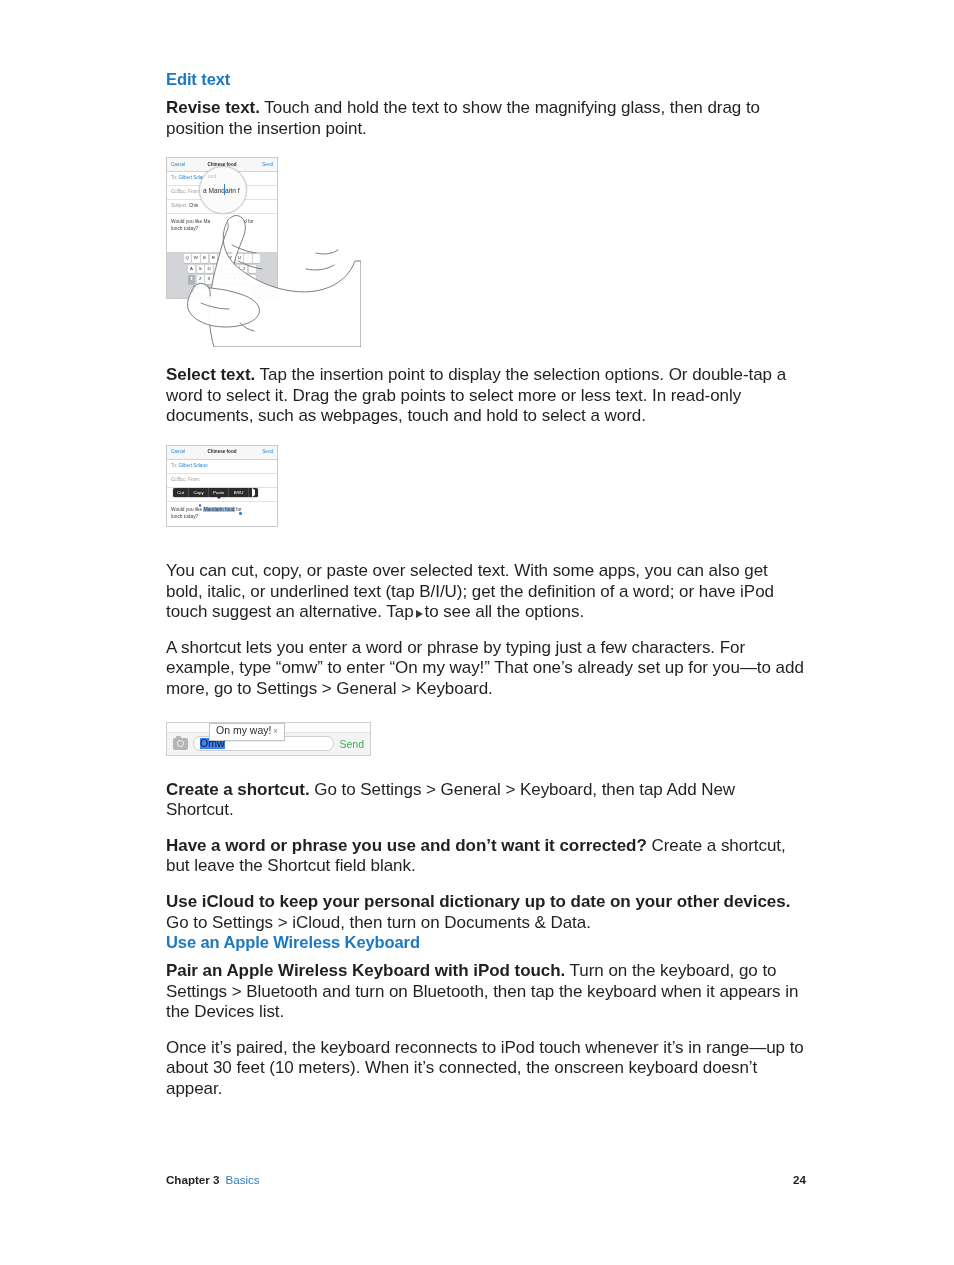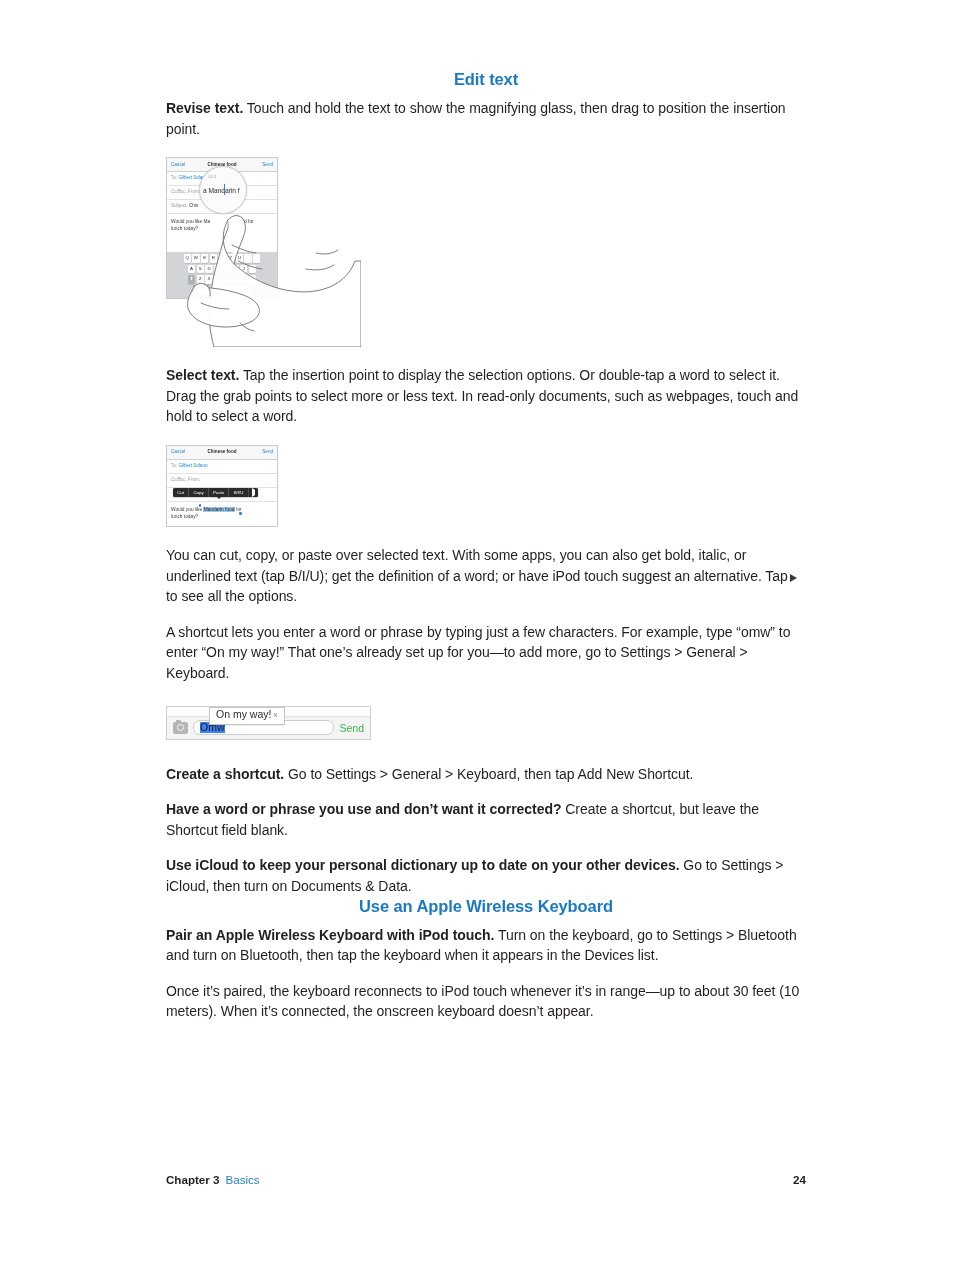--- a/index.html
+++ b/index.html
@@ -28,26 +28,25 @@
     top: 70px;
     width: 640px;
   }
 
   h2.section-head {
     color: #1b79c4;
     font-size: 16.5px;
     font-weight: bold;
     margin: 0 0 9px 0;
     letter-spacing: -0.1px;
-    text-align: center;
   }
   .sec-gap-top { margin-top: 30px; }
 
   p.body {
-    font-size: 14px;
+    font-size: 17px;
     line-height: 20.6px;
     margin: 0 0 0 0;
     color: #231f20;
     letter-spacing: -0.05px;
   }
   p.body + p.body { margin-top: 15px; }
   p.body b { font-weight: bold; }
 
   .tri {
     display: inline-block;
@@ -487,21 +486,21 @@
           <span class="st-item">Cut</span>
           <span class="st-item">Copy</span>
           <span class="st-item">Paste</span>
           <span class="st-item">B/I/U</span>
           <span class="st-item"><span class="st-arrow"></span></span>
         </div>
         <div class="sel-tail"></div>
       </div>
     </div>
 
-    <p class="body" style="margin-top:18px;">
+    <p class="body" style="margin-top:34px;">
       <span>You can cut, copy, or paste over selected text. With some apps, you can also get bold, italic, or underlined text (tap B/I/U); get the definition of a word; or have iPod touch suggest an alternative. Tap</span><span class="tri"></span><span>to see all the options.</span>
     </p>
 
 
     <p class="body">A shortcut lets you enter a word or phrase by typing just a few characters. For example, type “omw” to enter “On my way!” That one’s already set up for you—to add more, go to Settings &gt; General &gt; Keyboard.</p>
 
     <div class="figure" style="margin:22px 0 0 0;">
       <div class="msgbar-fig">
         <div class="msgbar-top"></div>
         <div class="msgbar">

